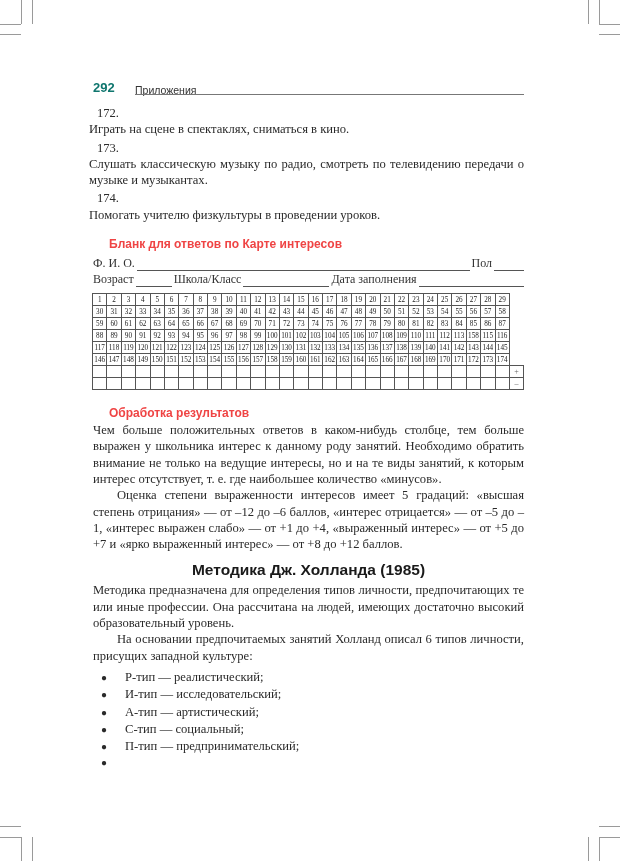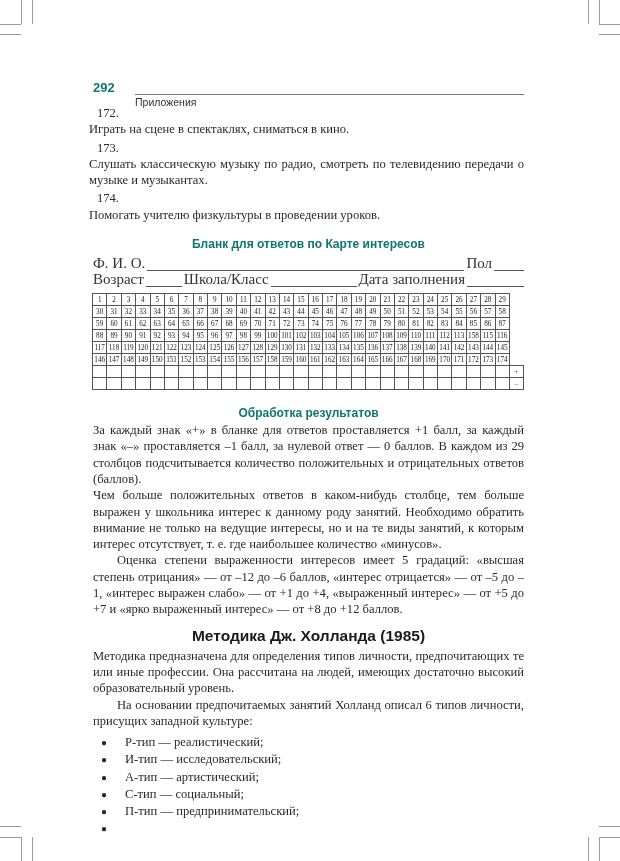--- a/index.html
+++ b/index.html
@@ -1,34 +1,34 @@
 <!DOCTYPE html>
 <html><head>
 <meta charset="utf-8">
 <style>
   html, body { margin:0; padding:0; background:#ffffff; }
   body { width:620px; height:861px; position:relative; overflow:hidden; color:#2a2a2a;
          font-family:"DejaVu Serif", serif; }
   .crop { position:absolute; background:#9a9a9a; }
   .page-header { position:absolute; left:93px; top:80px; width:431px; height:16px; }
   .page-num { position:absolute; left:0; top:0; font-family:"Liberation Sans", sans-serif; font-weight:bold; font-size:13px; color:#0f766e; }
-  .running-title { position:absolute; left:42px; top:16px; font-family:"Liberation Sans", sans-serif; font-size:10.5px; color:#333; }
+  .running-title { position:absolute; left:42px; top:4px; font-family:"Liberation Sans", sans-serif; font-size:10.5px; color:#333; }
   .header-rule { position:absolute; left:42px; right:0; top:14px; height:1px; background:#777; }
 
   .content { position:absolute; left:93px; top:105px; width:431px; }
   .serif { font-family:"Liberation Serif", serif; font-size:12.6px; line-height:16.3px; color:#2a2a2a; }
   .numbered { display:flex; }
   .numbered .num { width:36px; flex:none; text-align:right; padding-right:6px; box-sizing:border-box; padding-left:0; }
   .numbered .txt { flex:1; text-align:justify; }
   .numbered { margin-left:-4px;flex-direction:column; }
 
-  h3 { font-family:"Liberation Sans", sans-serif; font-weight:bold; font-size:12px; text-align:center; margin:16px; color:#0f766e; }
+  h3 { font-family:"Liberation Sans", sans-serif; font-weight:bold; font-size:12px; margin:16px; color:#ef4444; }
   h2 { font-family:"Liberation Sans", sans-serif; font-weight:bold; font-size:15.5px; text-align:center; margin:0; color:#1a1a1a; }
 
-  .form-line { display:flex; align-items:flex-end; font-family:"Liberation Serif", serif; font-size:15px; line-height:16px; color:#333; }
+  .form-line { display:flex; align-items:flex-end; font-family:"Liberation Serif", serif; font-size:12px; line-height:16px; color:#333; }
   .blank { border-bottom:1px solid #555; height:12px; margin:0 2px; }
 
   table.answers { border-collapse:collapse; font-family:"Liberation Serif", serif; font-size:7.2px; color:#222; }
   table.answers td { border:1px solid #555; width:13.8px; height:11px; padding:0; text-align:center; line-height:10px; }
   table.answers td.sign { width:14px; font-size:8px; color:#666; }
   table.answers td.nob { border:none; }
 
   p { margin:0; text-align:justify; }
   .indent { text-indent:24px; }
   ul.types { list-style:none; margin:0; padding:0; }
@@ -358,21 +358,20 @@
           <td></td>
           <td></td>
           <td></td>
           <td></td>
           <td class="sign">–</td>
         </tr>
       </tbody>
   </table>
 
   <h3 style="margin-top:16px;margin-bottom:2px;">Обработка результатов</h3>
-  <p class="serif">За каждый знак «+» в бланке для ответов проставляется +1 балл, за каждый знак «–» проставляется –1 балл, за нулевой ответ — 0 баллов. В каждом из 29 столбцов подсчитывается количество положительных и отрицательных ответов (баллов).</p>
 
   <p class="serif">Чем больше положительных ответов в каком-нибудь столбце, тем больше выражен у школьника интерес к данному роду занятий. Необходимо обратить внимание не только на ведущие интересы, но и на те виды занятий, к которым интерес отсутствует, т. е. где наибольшее количество «минусов».</p>
   <p class="serif indent">Оценка степени выраженности интересов имеет 5 градаций: «высшая степень отрицания» — от –12 до –6 баллов, «интерес отрицается» — от –5 до –1, «интерес выражен слабо» — от +1 до +4, «выраженный интерес» — от +5 до +7 и «ярко выраженный интерес» — от +8 до +12 баллов.</p>
 
   <h2 style="margin-top:9px;margin-bottom:3px;">Методика Дж. Холланда (1985)</h2>
   <p class="serif">Методика предназначена для определения типов личности, предпочитающих те или иные профессии. Она рассчитана на людей, имеющих достаточно высокий образовательный уровень.</p>
   <p class="serif indent" style="margin-bottom:5px;">На основании предпочитаемых занятий Холланд описал 6 типов личности, присущих западной культуре:</p>
 
   <ul class="types serif">
     <li>

